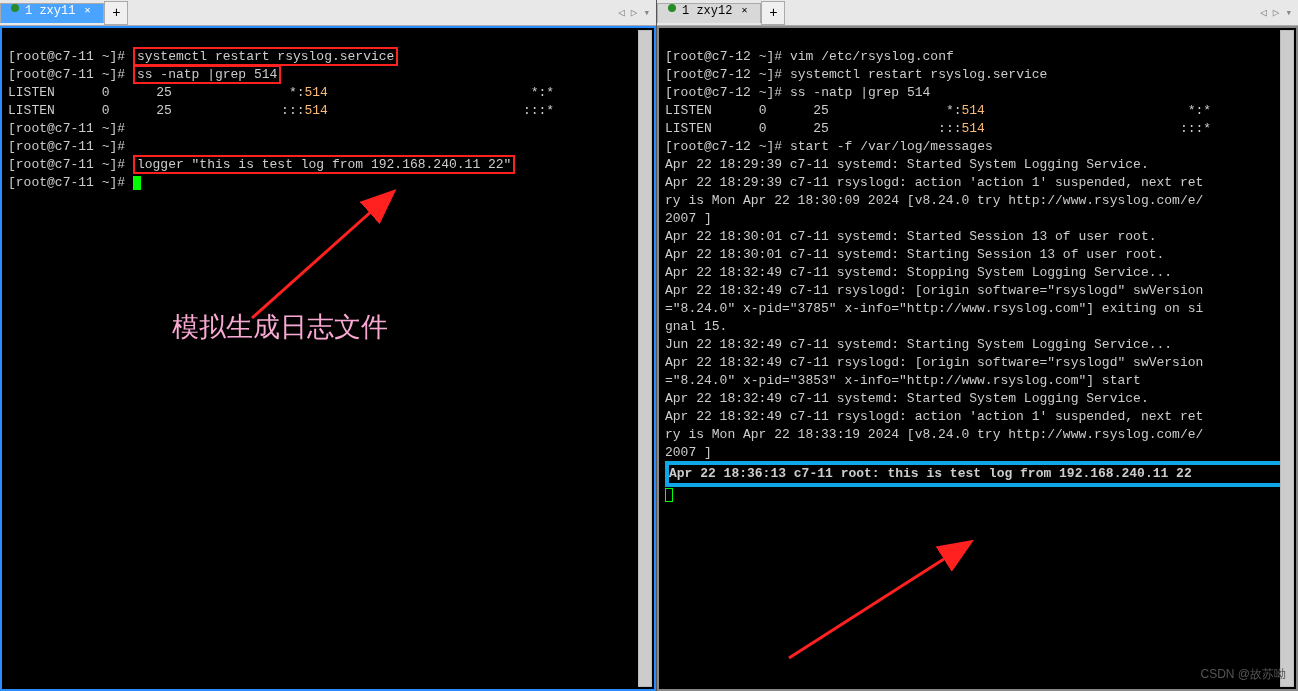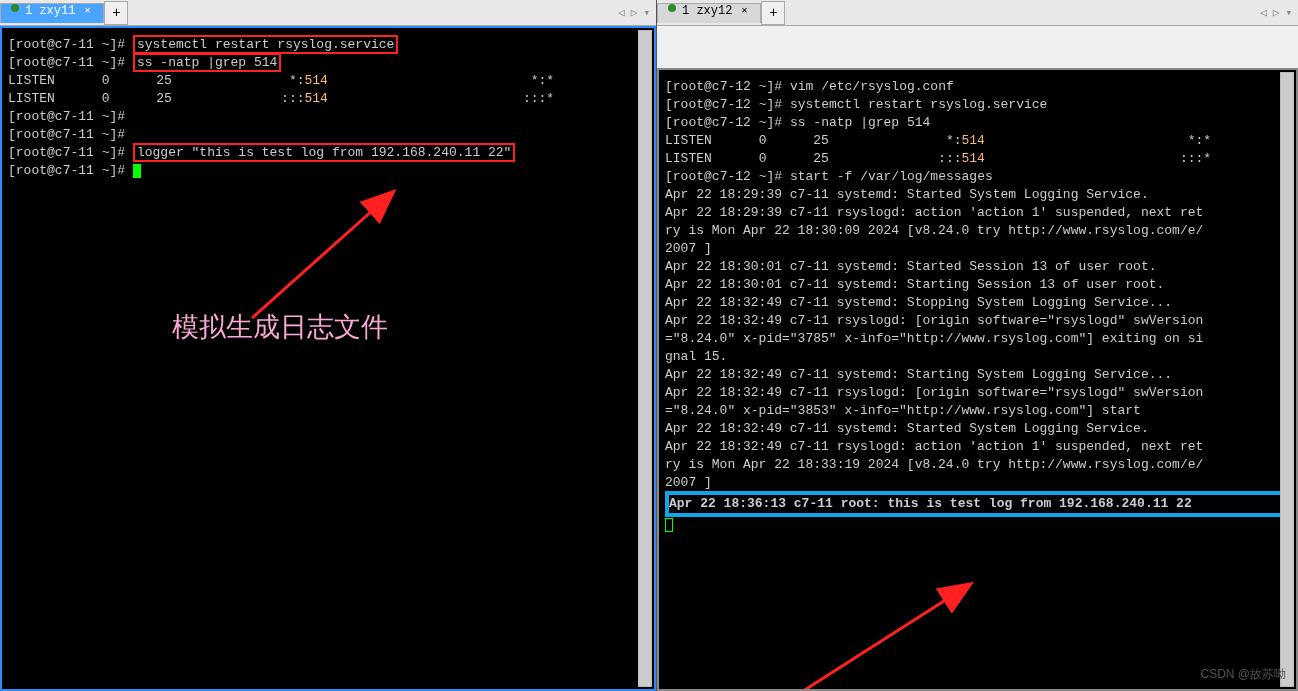--- a/index.html
+++ b/index.html
@@ -16,21 +16,20 @@
       display: flex;
       flex-direction: column;
       position: relative;
     }
     .pane-left {
       width: 657px;
       border-right: 1px solid #555;
     }
     .pane-right {
       flex: 1;
-      gap: 42px;
     }
     .tab-bar {
       height: 26px;
       background: #e8e8e8;
       display: flex;
       align-items: center;
       border-bottom: 1px solid #aaa;
       position: relative;
     }
     .tab {
@@ -81,21 +80,21 @@
       display: flex;
       gap: 2px;
       color: #888;
       font-size: 11px;
     }
     .tab-nav span { cursor: pointer; padding: 2px; }
     .terminal {
       flex: 1;
       background: #000;
       color: #cccccc;
-      padding: 8px 6px;
+      padding: 20px 6px;
       font-family: Consolas, "Courier New", monospace;
       font-size: 13px;
       line-height: 18px;
       overflow: hidden;
       border: 2px solid #2a8cff;
       position: relative;
     }
     .pane-right .terminal {
       border: 2px solid #888;
     }
@@ -241,21 +240,21 @@
         <div class="line">Apr 22 18:29:39 c7-11 systemd: Started System Logging Service.</div>
         <div class="line">Apr 22 18:29:39 c7-11 rsyslogd: action 'action 1' suspended, next ret</div>
         <div class="line">ry is Mon Apr 22 18:30:09 2024 [v8.24.0 try http://www.rsyslog.com/e/</div>
         <div class="line">2007 ]</div>
         <div class="line">Apr 22 18:30:01 c7-11 systemd: Started Session 13 of user root.</div>
         <div class="line">Apr 22 18:30:01 c7-11 systemd: Starting Session 13 of user root.</div>
         <div class="line">Apr 22 18:32:49 c7-11 systemd: Stopping System Logging Service...</div>
         <div class="line">Apr 22 18:32:49 c7-11 rsyslogd: [origin software="rsyslogd" swVersion</div>
         <div class="line">="8.24.0" x-pid="3785" x-info="http://www.rsyslog.com"] exiting on si</div>
         <div class="line">gnal 15.</div>
-        <div class="line">Apr 22 18:32:49 c7-11 systemd: Starting System Logging Service...</div>
+        <div class="line">Jun 22 18:32:49 c7-11 systemd: Starting System Logging Service...</div>
         <div class="line">Apr 22 18:32:49 c7-11 rsyslogd: [origin software="rsyslogd" swVersion</div>
         <div class="line">="8.24.0" x-pid="3853" x-info="http://www.rsyslog.com"] start</div>
         <div class="line">Apr 22 18:32:49 c7-11 systemd: Started System Logging Service.</div>
         <div class="line">Apr 22 18:32:49 c7-11 rsyslogd: action 'action 1' suspended, next ret</div>
         <div class="line">ry is Mon Apr 22 18:33:19 2024 [v8.24.0 try http://www.rsyslog.com/e/</div>
         <div class="line">2007 ]</div>
       </div>
     <div class="hl-box-block"><span class="line">Apr 22 18:36:13 c7-11 root: this is test log from 192.168.240.11 22</span></div>
     <div class="line"><span class="cursor-outline"></span></div>
 

